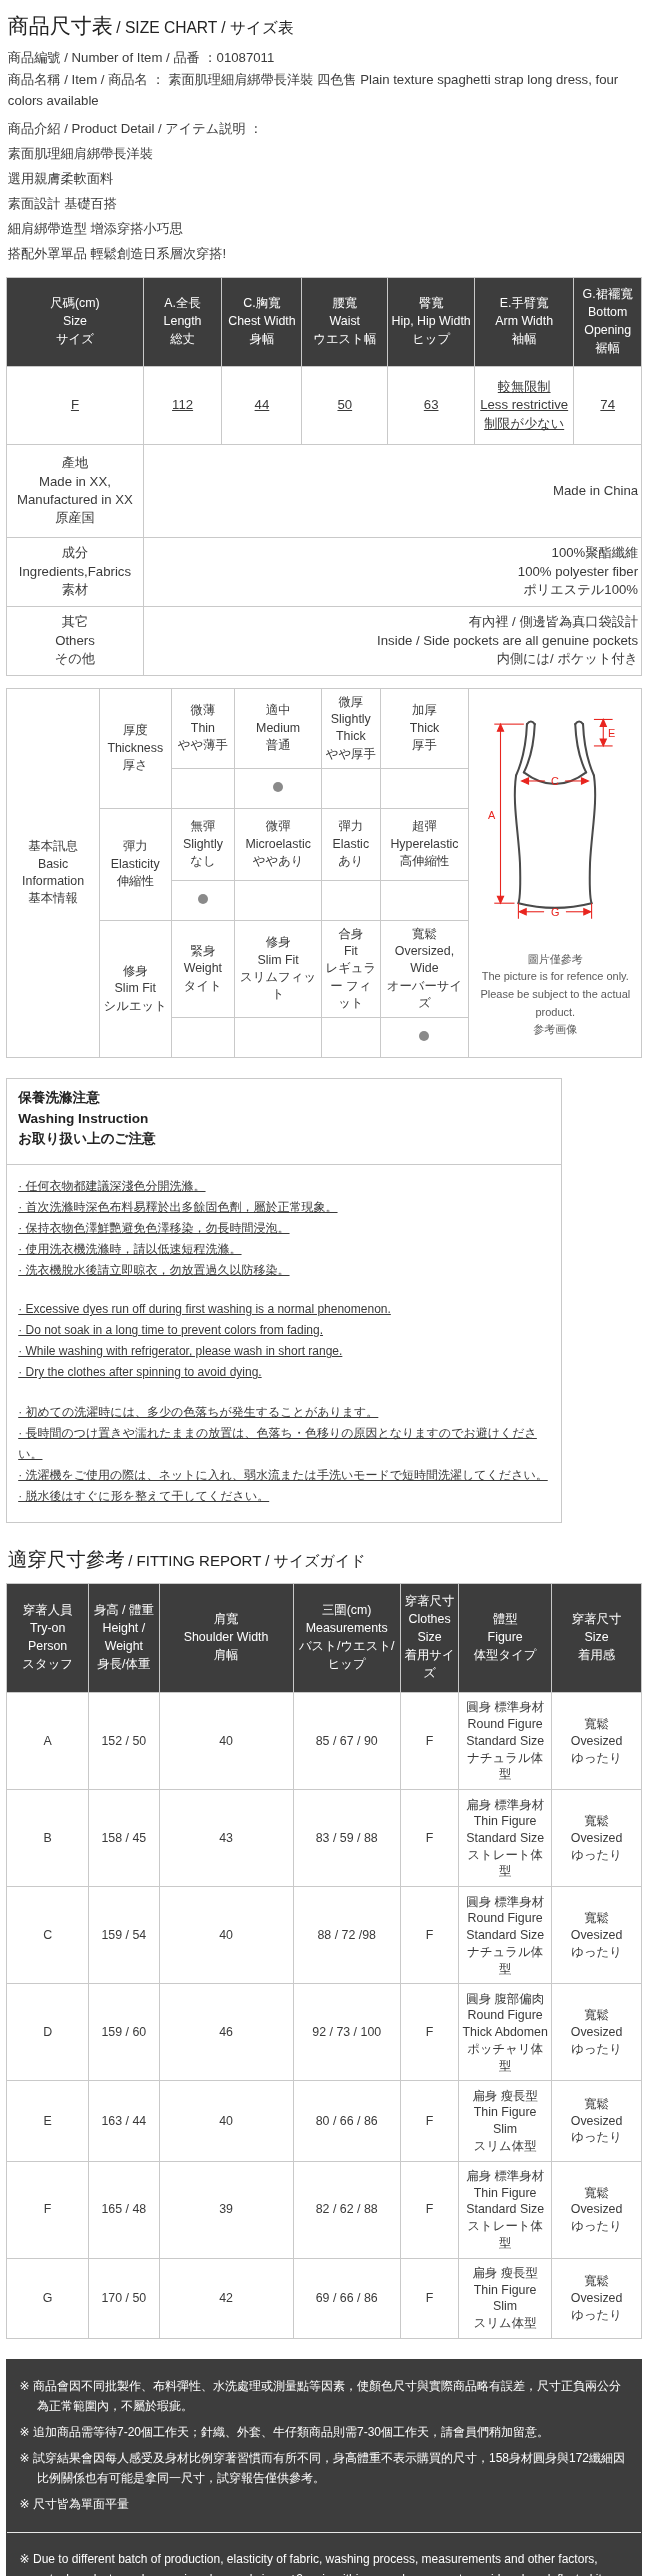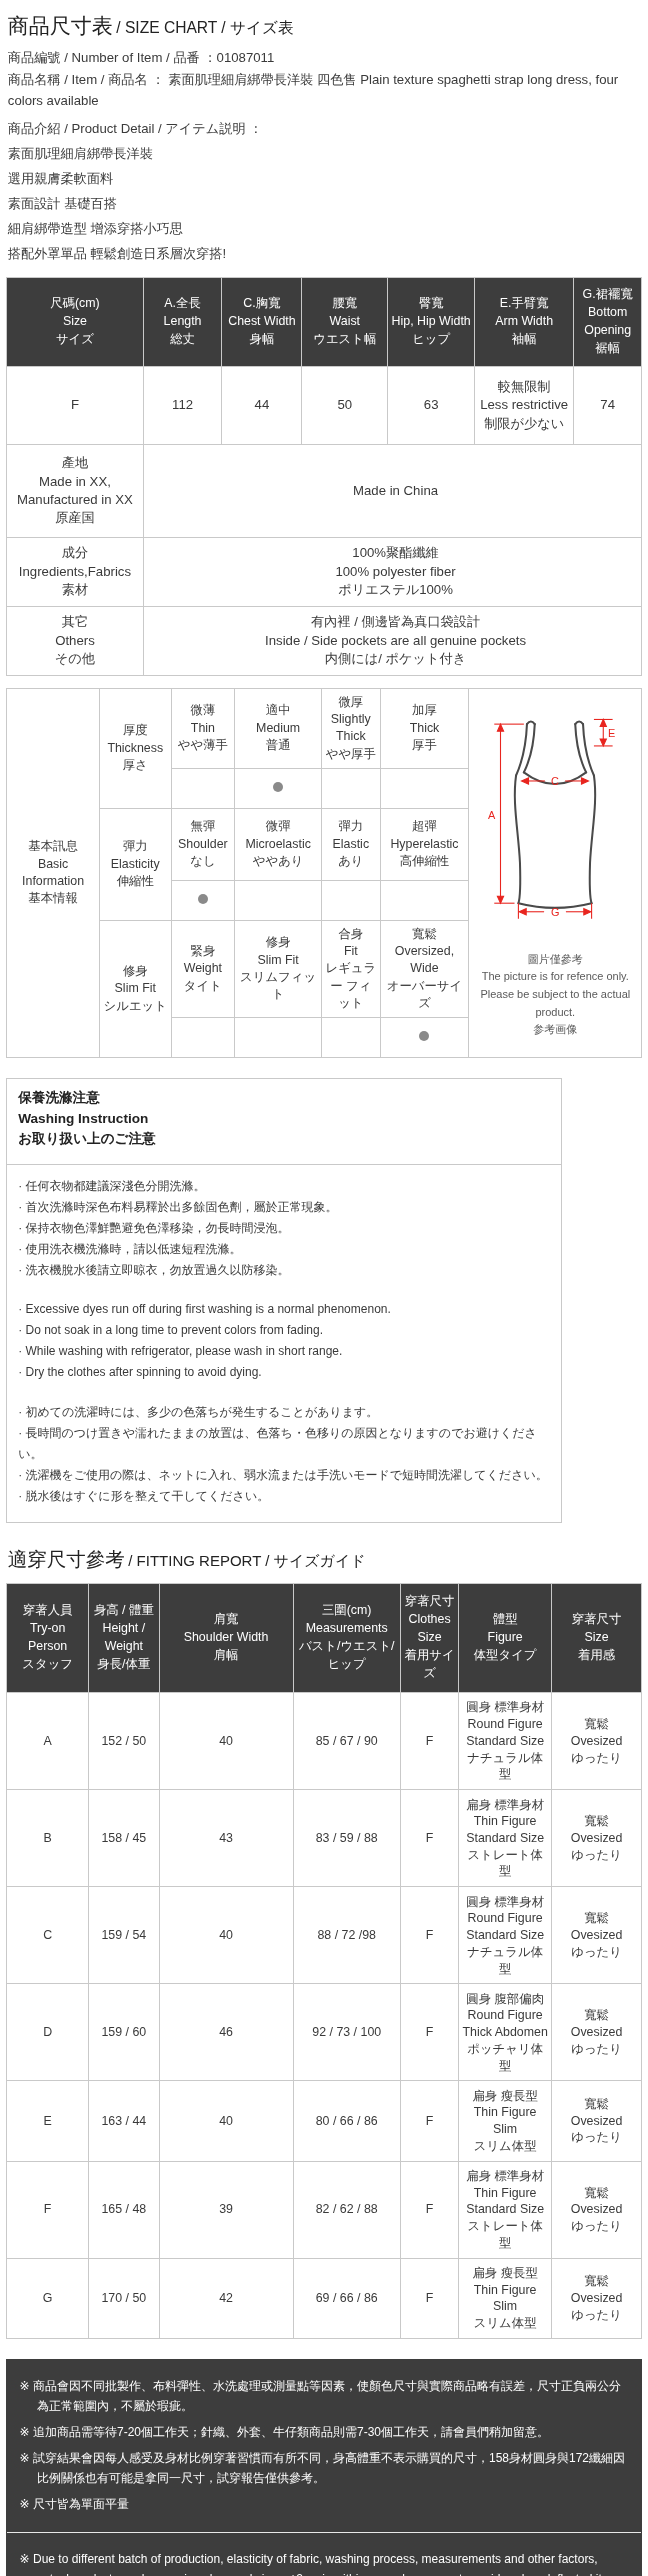--- a/index.html
+++ b/index.html
@@ -27,37 +27,37 @@
   
   .size-table { margin: 11px 0 0 0; }
   .size-table th {
     background: #3d3d3d; color: #ffffff; font-weight: normal;
     font-size: 12.4px; line-height: 1.45; padding: 7.8px 1.6px; text-align: center;
     height: 82px;
   }
   .size-table td {
     font-size: 13.2px; line-height: 1.4; text-align: center; padding: 6.2px 3.1px;
   }
-  .size-table .frow td { height: 78px; }
+  .size-table .frow td { height: 78px; text-decoration: underline; }
   .size-table .labelcell { height: 93px; }
-  .size-table .leftval { text-align: center; padding-left: 9.3px; }
+  .size-table .leftval { text-align: right; padding-left: 9.3px; }
 
   
   .basic-table { margin: 12.4px 0 0 0; }
   .basic-table td { font-size: 12.4px; line-height: 1.4; text-align: center; padding: 4.7px 2.3px; }
   .basic-table .opt { height: 72px; }
   .basic-table .marker-cell { height: 40px; }
   .dot { display:inline-block; width: 10px; height: 10px; border-radius: 50%; background: #8a8a8a; }
   .img-cell { vertical-align: middle; text-align: center; }
   .img-caption { font-size: 11px; color: #5a5a5a; line-height: 1.6; margin-top: 20px; }
 
   
   .wash-box { border: 0.8px solid #c9c9c9; margin: 20px 0 0 0; width: 556px; }
   .wash-title { font-size: 13.6px; font-weight: bold; color: #222; padding: 9.3px 11px 14px 11px; line-height: 1.5; border-bottom: 0.8px solid #c9c9c9; }
-  .wash-body { padding: 11px 11px 14px 11px; }
+  .wash-body { padding: 11px 11px 14px 11px; text-decoration: underline; }
   .wash-group { margin-bottom: 18.7px; }
   .wash-group:last-child { margin-bottom: 1.6px; }
   .wash-group div { font-size: 12px; line-height: 1.75; }
 
   
   .fit-title { margin: 23px 0 9.3px 1.6px; }
   .fit-title .title-zh { font-size: 19.5px; }
   .fit-title .title-rest { font-size: 15px; text-align: center; }
   .fit-table th {
     background: #3d3d3d; color: #fff; font-weight: normal; font-size: 12.4px;
@@ -244,21 +244,21 @@
           <td class="marker-cell"></td>
           <td class="marker-cell"><span class="dot"></span></td>
           <td class="marker-cell"></td>
           <td class="marker-cell"></td>
         </tr>
         <tr>
           <td class="pre" rowspan="2">彈力
 Elasticity
 伸縮性</td>
           <td class="pre opt">無彈
-Shoulder
+Slightly
 なし</td>
           <td class="pre opt">微彈
 Microelastic
 ややあり</td>
           <td class="pre opt">彈力
 Elastic
 あり</td>
           <td class="pre opt">超彈
 Hyperelastic
 高伸縮性</td>

